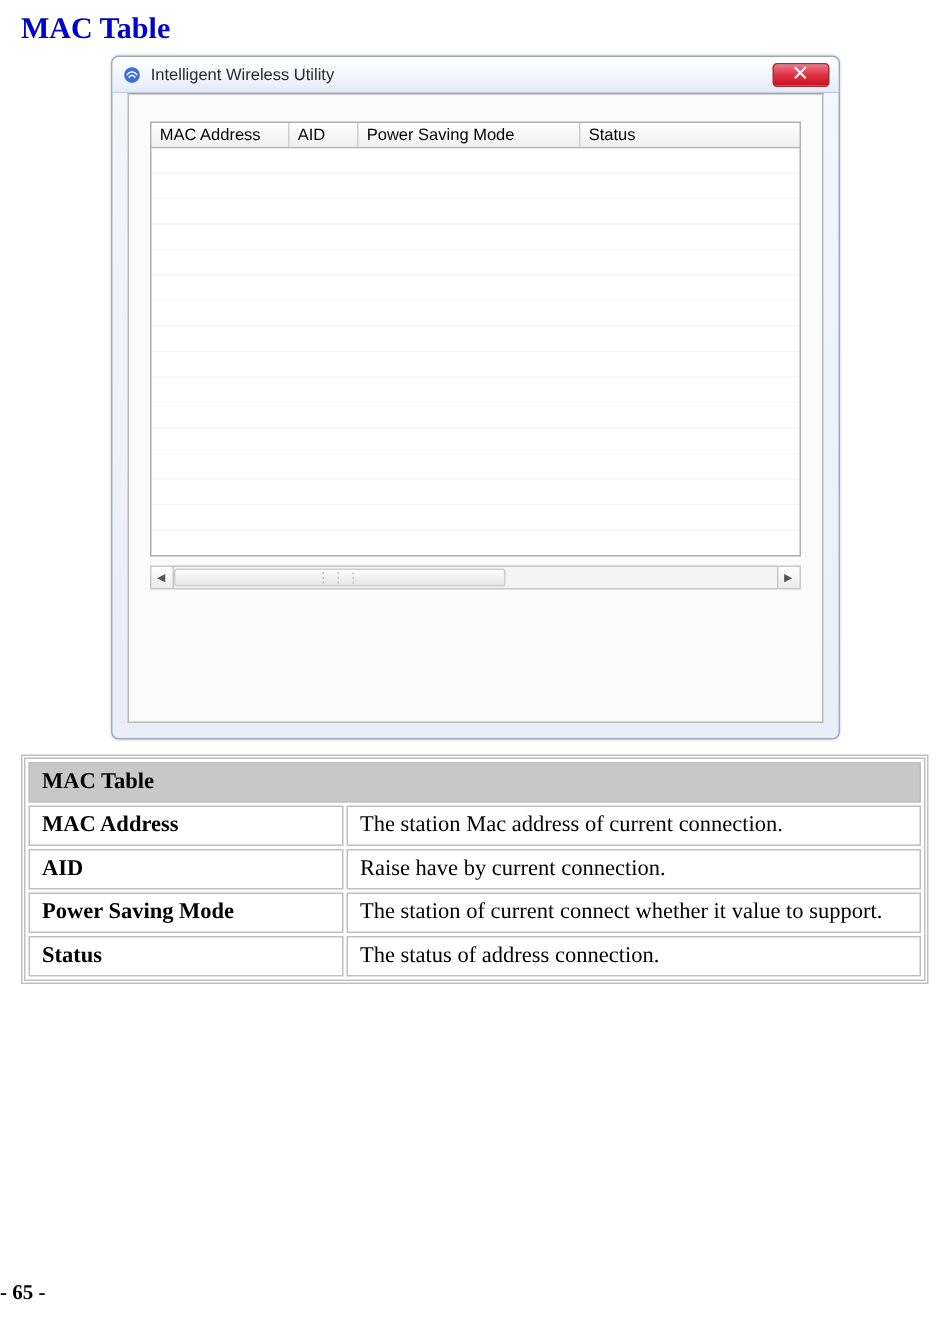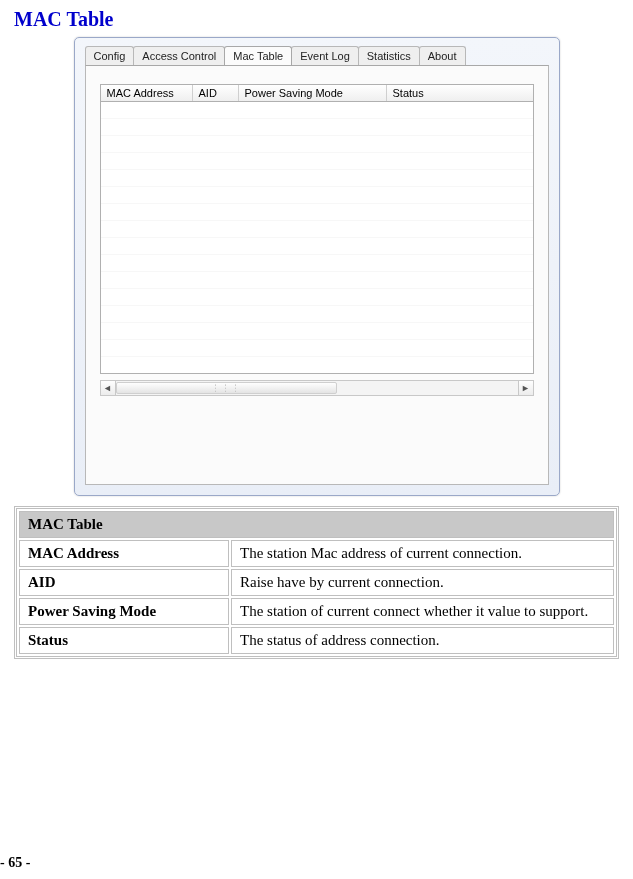--- a/index.html
+++ b/index.html
@@ -196,29 +196,38 @@
       font-size: 14px;
     }
   </style>
 </head>
 <body>
 
 <div class="page-title">MAC Table</div>
 
 <div class="screenshot-wrap">
   <div class="app-window">
-
-    <div class="tab-strip">
-      <div class="tab">Config</div>
-      <div class="tab">Access Control</div>
-      <div class="tab active">Mac Table</div>
-      <div class="tab">Event Log</div>
-      <div class="tab">Statistics</div>
-      <div class="tab">About</div>
+    <div class="titlebar">
+      <span class="app-icon">
+        <svg viewBox="0 0 16 16" width="14" height="14">
+          <circle cx="8" cy="8" r="6" fill="#3a6fd8"></circle>
+          <path d="M4 8 Q8 3 12 8" stroke="#fff" stroke-width="1.2" fill="none"></path>
+          <path d="M5.5 10 Q8 6.5 10.5 10" stroke="#fff" stroke-width="1.2" fill="none"></path>
+        </svg>
+      </span>
+      <span class="app-title">Intelligent Wireless Utility</span>
+      <div class="close-btn">
+        <span>
+          <svg viewBox="0 0 10 10" width="9" height="9">
+            <path d="M1 1 L9 9 M9 1 L1 9" stroke="#fff" stroke-width="1.6"></path>
+          </svg>
+        </span>
+      </div>
     </div>
+
 
     <div class="tab-panel">
       <div class="list-header">
         <div class="col col-mac">MAC Address</div>
         <div class="col col-aid">AID</div>
         <div class="col col-psm">Power Saving Mode</div>
         <div class="col col-status">Status</div>
       </div>
       <div class="list-body"></div>
       <div class="hscroll">

